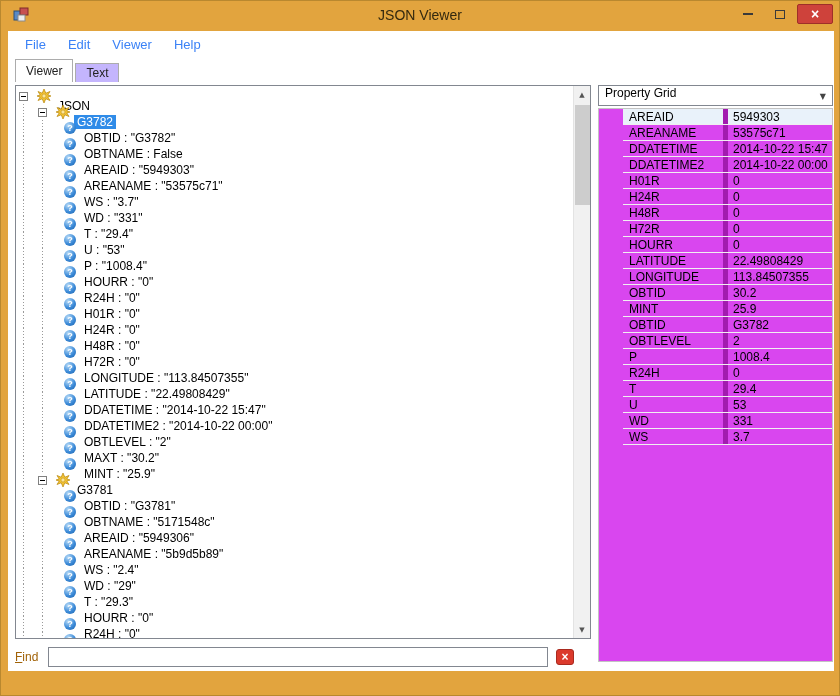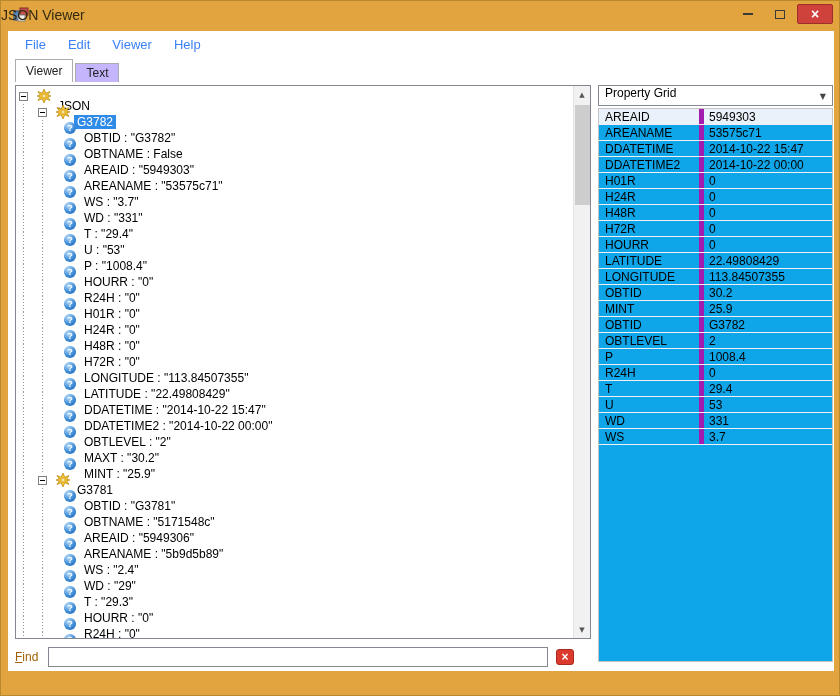--- a/index.html
+++ b/index.html
@@ -1,21 +1,21 @@
 <!DOCTYPE html>
 <html style="--accent: #E2A43E; --selection: #2F8BE8; --close-red: #CE423B; --clear-red: #DB3A2C;"><head>
 <meta charset="utf-8">
 <style>
   *{box-sizing:border-box;margin:0;padding:0;}
   html,body{width:840px;height:696px;}
   body{font-family:"Liberation Sans",sans-serif;background:#fff;-webkit-font-smoothing:antialiased;}
   .window{position:relative;width:840px;height:696px;background:var(--accent,#E2A43E);overflow:hidden;border:1px solid #B9882F;}
   .titlebar{position:absolute;left:0;top:0;right:0;height:30px;}
   .app-icon{position:absolute;left:12px;top:6px;width:16px;height:16px;}
-  .title{position:absolute;left:0;right:0;top:6px;font-size:14px;color:#33290f;}
+  .title{position:absolute;left:0;right:0;top:6px;text-align:center;font-size:14px;color:#33290f;}
   .win-controls{position:absolute;right:6px;top:3px;display:flex;gap:3px;align-items:center;z-index:2;}
   .wbtn{width:29px;height:20px;display:flex;align-items:center;justify-content:center;cursor:default;}
   .glyph-min{width:10px;height:2px;background:#3a3a3a;}
   .glyph-max{width:10px;height:9px;border:1px solid #3a3a3a;}
   .wbtn.close{width:36px;background:var(--close-red,#CE423B);border:1px solid #9e2f28;border-radius:2px;color:#fff;font-size:14px;font-weight:bold;line-height:1;}
   .client{position:absolute;left:7px;top:30px;width:826px;height:640px;background:#fff;}
   .menubar{height:27px;display:flex;align-items:center;padding-left:6px;font-size:13px;color:#3b82f6;}
   .menu-item{padding:4px 11px;}
   .tabstrip{position:absolute;left:7px;top:28px;height:23px;display:flex;align-items:flex-end;}
   .tab{font-size:12px;padding:2px 10px 0;border:1px solid #ACACAC;border-bottom:none;background:#c4b5fd;color:#222;margin-right:2px;height:19px;}
@@ -33,21 +33,21 @@
   .tlabel{padding:0 3px;line-height:14px;margin-top:20px;}
   .tlabel.sel{background:var(--selection,#2F8BE8);color:#fff;}
   .vscrollbar{position:absolute;right:0;top:0;bottom:0;width:17px;background:#F1F1F1;border-left:1px solid #E3E3E3;}
   .sb-btn{position:absolute;left:0;width:16px;height:17px;display:flex;align-items:center;justify-content:center;font-size:7px;color:#555;font-family:"DejaVu Sans",sans-serif;}
   .sb-btn.up{top:0;}
   .sb-btn.down{bottom:0;}
   .sb-thumb{position:absolute;left:1px;width:15px;top:19px;height:100px;background:#CDCDCD;}
   .right-panel{position:absolute;left:590px;top:54px;width:235px;height:577px;}
   .combo{height:21px;border:1px solid #828790;background:#fff;display:flex;font-size:12px;padding-left:6px;position:relative;color:#000;}
   .combo-arrow{position:absolute;right:6px;top:6px;font-size:8px;color:#444;font-family:"DejaVu Sans",sans-serif;}
-  .prop-table{position:absolute;left:0;top:23px;right:0;bottom:0;border:1px solid #C3C3C3;background:#0ea5e9;overflow:hidden;}
+  .prop-table{position:absolute;left:0;top:23px;right:0;bottom:0;border:1px solid #C3C3C3;background:#d946ef;overflow:hidden;padding-left:24px;}
   .prow{display:flex;height:16px;align-items:center;font-size:12px;border-bottom:1px solid #F0F0F0;}
   .prow.psel{background:#E9F2FA;}
   .pname{flex:none;width:100px;padding-left:6px;color:#000;overflow:hidden;}
   .pval{flex:1;padding-left:5px;border-left:5px solid #a21caf;align-self:stretch;display:flex;align-items:center;overflow:hidden;text-align:right;}
   .findbar{position:absolute;left:7px;top:615px;width:812px;height:22px;display:flex;align-items:center;}
   .find-label{display:inline-block;font-size:12px;width:33px;color:#a16207;}
   .find-label::first-letter{text-decoration:underline;}
   .find-input{width:500px;height:20px;border:1px solid #828790;font-size:12px;padding:0 4px;font-family:"Liberation Sans",sans-serif;outline:none;}
   .find-clear{margin-left:8px;width:18px;height:16px;background:var(--clear-red,#DB3A2C);border:1px solid #A92A1F;border-radius:3px;color:#fff;font-size:12px;font-weight:bold;display:flex;align-items:center;justify-content:center;line-height:1;}
 </style>

